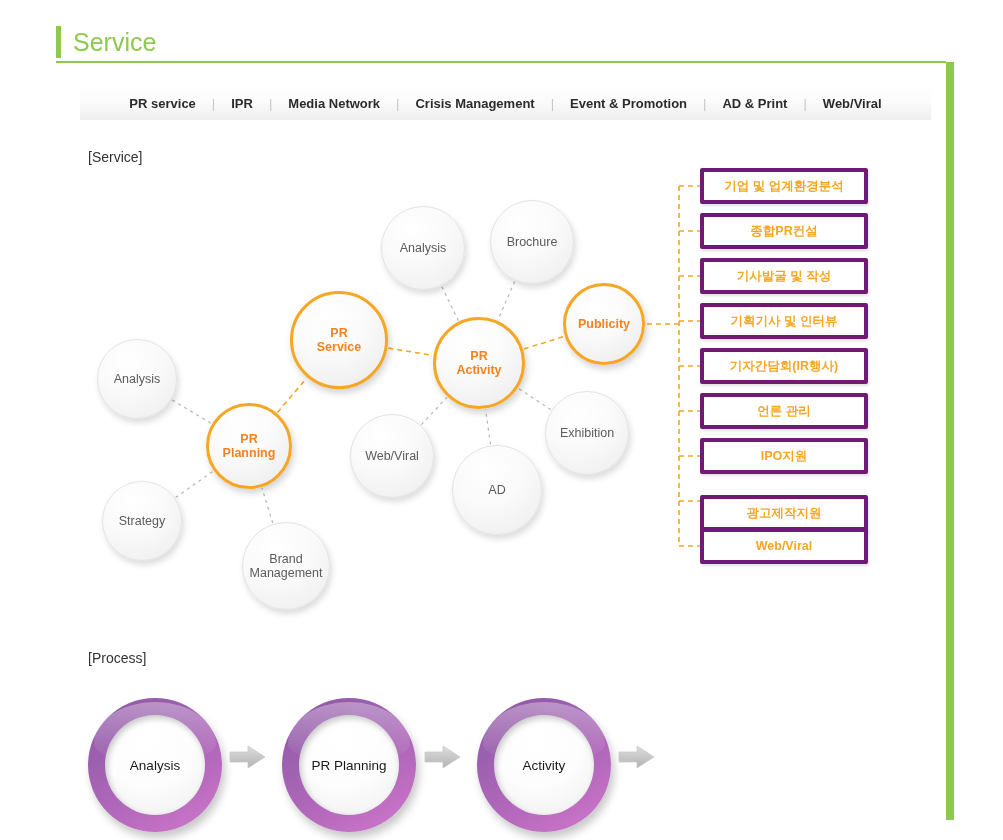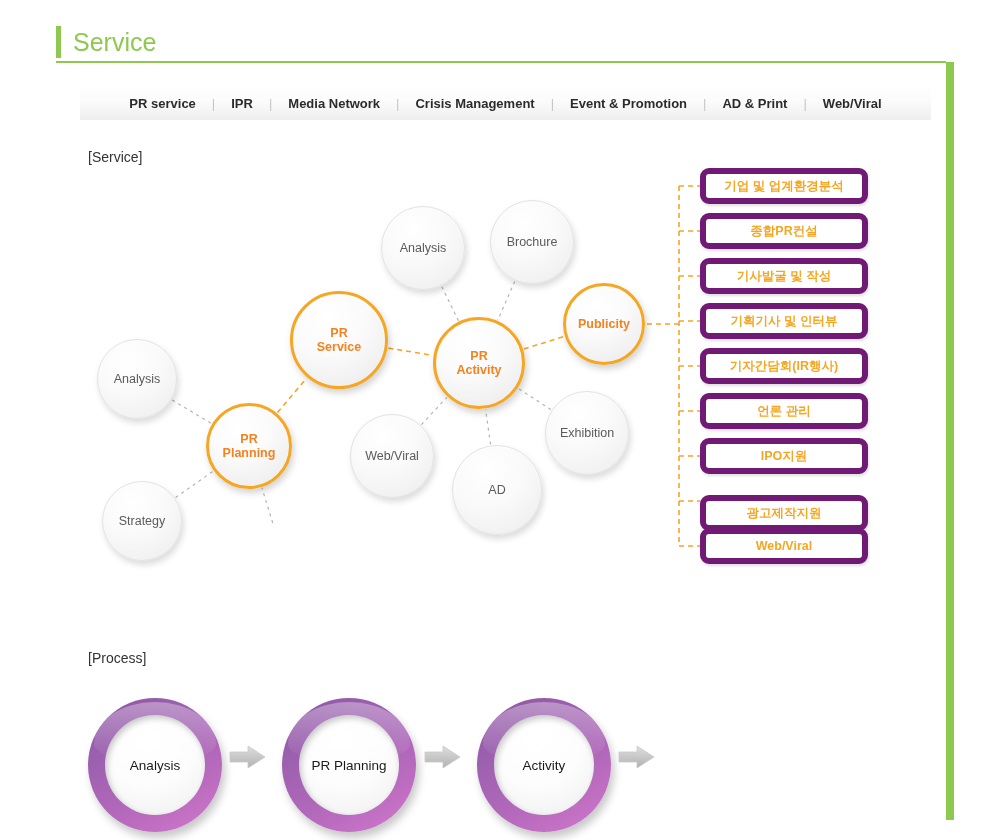--- a/index.html
+++ b/index.html
@@ -75,21 +75,21 @@
   .node-orange{
     background:radial-gradient(circle at 38% 26%, #ffffff 0%, #fbfbfb 40%, #e9e9e9 100%);
     border:3px solid #f5a623;
     box-shadow:2px 4px 7px rgba(0,0,0,0.18), inset 0 1px 2px rgba(255,255,255,0.95);
     color:#f58220; font-size:12.5px; font-weight:700;
   }
 
   
   .svc-box{
     position:absolute; left:700px; width:168px; height:36px;
-    border:6px solid #701a75; border-radius:9px;
+    border:4px solid #701a75; border-radius:2px;
     background:#ffffff;
     display:flex; align-items:center; justify-content:center;
     color:#f5a623; font-size:12.5px; font-weight:700;
     box-shadow:1px 2px 3px rgba(0,0,0,0.13);
     white-space:nowrap;
   }
 
   
   #process{
     position:absolute; left:0; top:688px; width:1003px; height:150px;
@@ -170,20 +170,24 @@
       <line x1="679" y1="411" x2="700" y2="411" stroke="#f5a623" stroke-width="1.6" stroke-dasharray="5,4"></line>
       <line x1="679" y1="456" x2="700" y2="456" stroke="#f5a623" stroke-width="1.6" stroke-dasharray="5,4"></line>
       <line x1="679" y1="501" x2="700" y2="501" stroke="#f5a623" stroke-width="1.6" stroke-dasharray="5,4"></line>
       <line x1="679" y1="546" x2="700" y2="546" stroke="#f5a623" stroke-width="1.6" stroke-dasharray="5,4"></line>
     </svg>
 <div class="node node-gray" style="left: 97px; top: 339px; width: 80px; height: 80px;">
       <span style="padding: 0px 4px; white-space: pre-line;">Analysis</span>
     </div>
     <div class="node node-gray" style="left: 102px; top: 481px; width: 80px; height: 80px;">
       <span style="padding: 0px 4px; white-space: pre-line;">Strategy</span>
+    </div>
+    <div class="node node-gray" style="left: 242px; top: 522px; width: 88px; height: 88px;">
+      <span style="padding: 0px 4px; white-space: pre-line;">Brand
+Management</span>
     </div>
     <div class="node node-orange" style="left: 206px; top: 403px; width: 86px; height: 86px;">
       <span style="padding: 0px 4px; white-space: pre-line;">PR
 Planning</span>
     </div>
     <div class="node node-orange" style="left: 290px; top: 291px; width: 98px; height: 98px;">
       <span style="padding: 0px 4px; white-space: pre-line;">PR
 Service</span>
     </div>
     <div class="node node-gray" style="left: 381px; top: 206px; width: 84px; height: 84px;">

